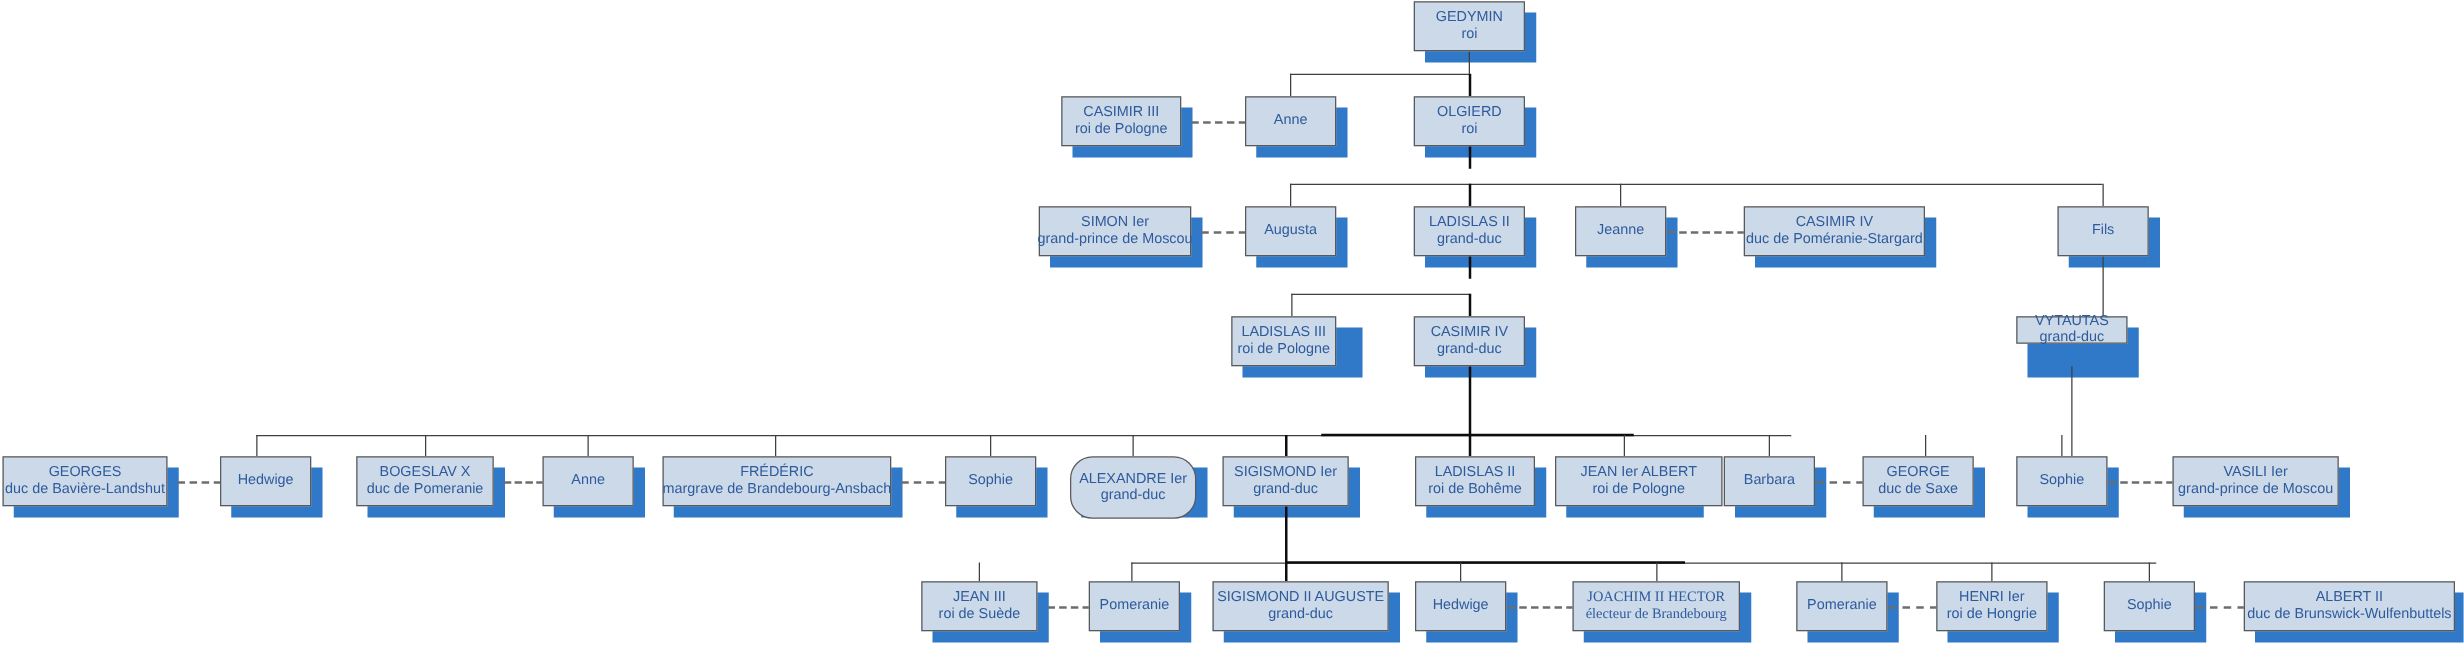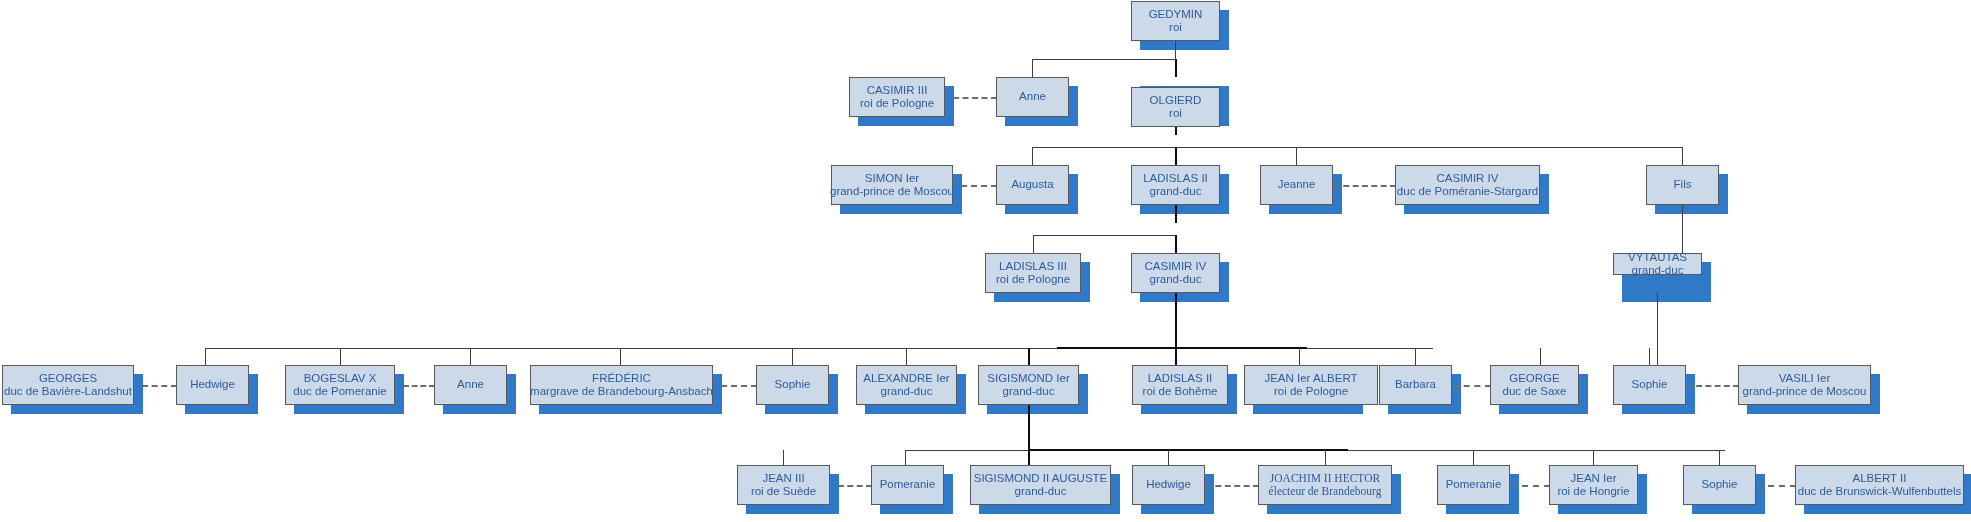--- a/index.html
+++ b/index.html
@@ -172,21 +172,21 @@
         <span class="nm">GEDYMIN</span>
         <span class="tt">roi</span>
       </div>
       <div class="node" style="left: 849px; top: 77px; width: 96px; height: 40px;">
         <span class="nm">CASIMIR III</span>
         <span class="tt">roi de Pologne</span>
       </div>
       <div class="node single" style="left: 996px; top: 77px; width: 73px; height: 40px;">
         <span class="nm">Anne</span>
       </div>
-      <div class="node" style="left: 1131px; top: 87px; width: 89px; height: 40px;">
+      <div class="node" style="left: 1131px; top: 77px; width: 89px; height: 40px;">
         <span class="nm">OLGIERD</span>
         <span class="tt">roi</span>
       </div>
       <div class="node" style="left: 831px; top: 165px; width: 122px; height: 40px;">
         <span class="nm">SIMON Ier</span>
         <span class="tt">grand-prince de Moscou</span>
       </div>
       <div class="node single" style="left: 996px; top: 165px; width: 73px; height: 40px;">
         <span class="nm">Augusta</span>
       </div>
@@ -197,21 +197,21 @@
       <div class="node single" style="left: 1260px; top: 165px; width: 73px; height: 40px;">
         <span class="nm">Jeanne</span>
       </div>
       <div class="node" style="left: 1395px; top: 165px; width: 145px; height: 40px;">
         <span class="nm">CASIMIR IV</span>
         <span class="tt">duc de Poméranie-Stargard</span>
       </div>
       <div class="node single" style="left: 1646px; top: 165px; width: 73px; height: 40px;">
         <span class="nm">Fils</span>
       </div>
-      <div class="node" style="left: 985px; top: 253px; width: 96px; height: 40px;">
+      <div class="node" style="left: 985px; top: 253px; width: 84px; height: 40px;">
         <span class="nm">LADISLAS III</span>
         <span class="tt">roi de Pologne</span>
       </div>
       <div class="node" style="left: 1131px; top: 253px; width: 89px; height: 40px;">
         <span class="nm">CASIMIR IV</span>
         <span class="tt">grand-duc</span>
       </div>
       <div class="node" style="left: 1613px; top: 253px; width: 89px; height: 22px;">
         <span class="nm">VYTAUTAS</span>
         <span class="tt">grand-duc</span>
@@ -230,21 +230,21 @@
       <div class="node single" style="left: 434px; top: 365px; width: 73px; height: 40px;">
         <span class="nm">Anne</span>
       </div>
       <div class="node" style="left: 530px; top: 365px; width: 183px; height: 40px;">
         <span class="nm">FRÉDÉRIC</span>
         <span class="tt">margrave de Brandebourg-Ansbach</span>
       </div>
       <div class="node single" style="left: 756px; top: 365px; width: 73px; height: 40px;">
         <span class="nm">Sophie</span>
       </div>
-      <div class="node" style="left: 856px; top: 365px; width: 101px; height: 40px;">
+      <div class="node" style="left: 856px; top: 365px; width: 101px; height: 50px; border-radius: 18px;">
         <span class="nm">ALEXANDRE Ier</span>
         <span class="tt">grand-duc</span>
       </div>
       <div class="node" style="left: 978px; top: 365px; width: 101px; height: 40px;">
         <span class="nm">SIGISMOND Ier</span>
         <span class="tt">grand-duc</span>
       </div>
       <div class="node" style="left: 1132px; top: 365px; width: 96px; height: 40px;">
         <span class="nm">LADISLAS II</span>
         <span class="tt">roi de Bohême</span>
@@ -282,21 +282,21 @@
         <span class="nm">Hedwige</span>
       </div>
       <div class="node" style="left: 1258px; top: 465px; width: 134px; height: 40px; font-family: Liberation Serif, serif;">
         <span class="nm">JOACHIM II HECTOR</span>
         <span class="tt">électeur de Brandebourg</span>
       </div>
       <div class="node single" style="left: 1437px; top: 465px; width: 73px; height: 40px;">
         <span class="nm">Pomeranie</span>
       </div>
       <div class="node" style="left: 1549px; top: 465px; width: 89px; height: 40px;">
-        <span class="nm">JEAN Ier</span>
+        <span class="nm">HENRI Ier</span>
         <span class="tt">roi de Hongrie</span>
       </div>
       <div class="node single" style="left: 1683px; top: 465px; width: 73px; height: 40px;">
         <span class="nm">Sophie</span>
       </div>
       <div class="node" style="left: 1795px; top: 465px; width: 169px; height: 40px;">
         <span class="nm">ALBERT II</span>
         <span class="tt">duc de Brunswick-Wulfenbuttels</span>
       </div>
     </div>

